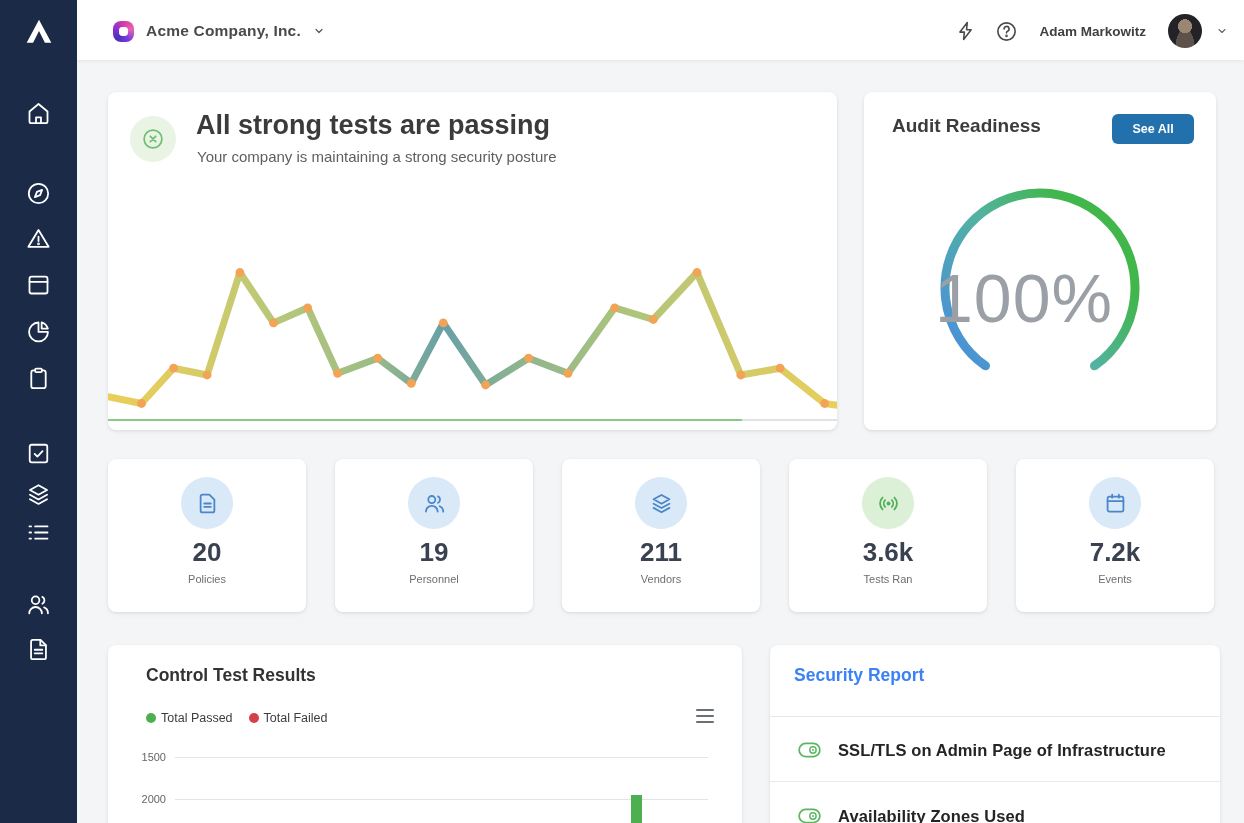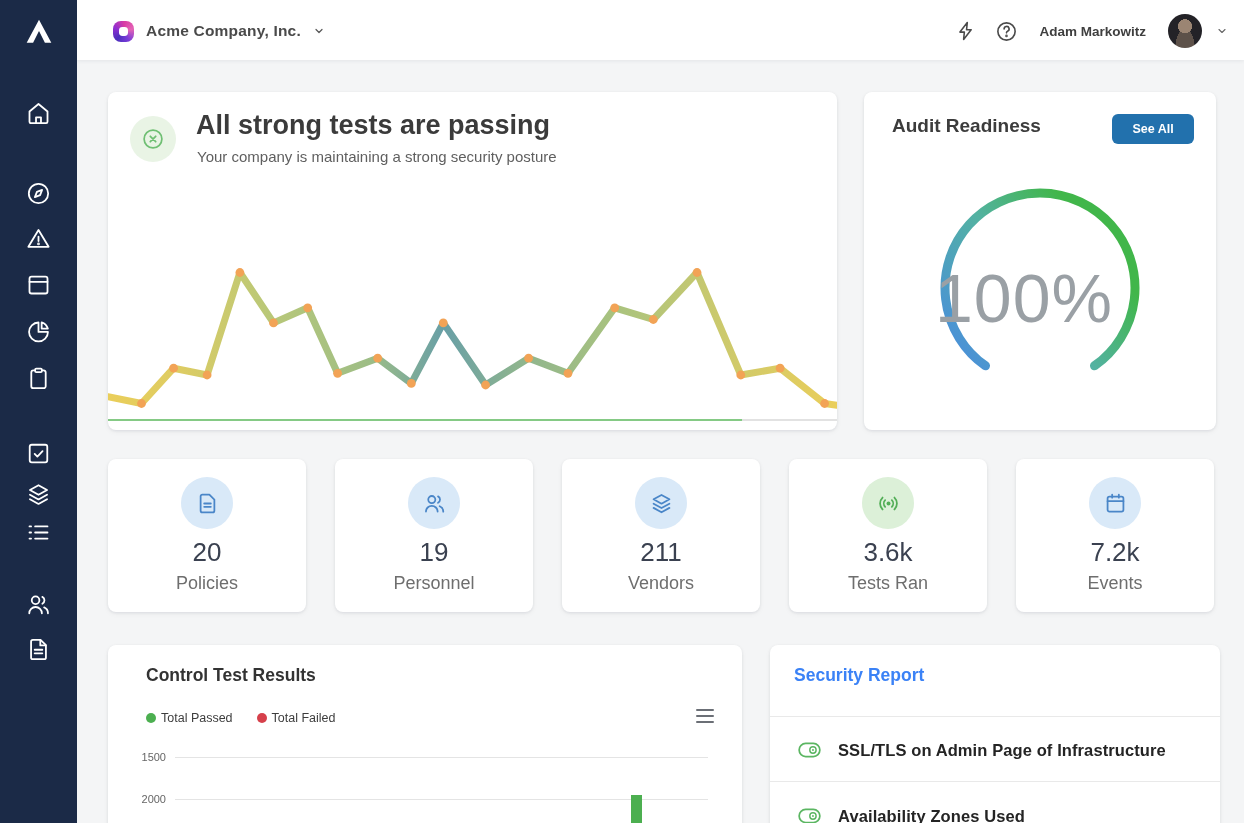--- a/index.html
+++ b/index.html
@@ -52,28 +52,28 @@
   .gauge-value { position:absolute; left:0; top:76px; width:210px; text-align:left;
     font-size:68px; color:#9aa0a5; letter-spacing:1px; }
 
   
   .stat-card { top:459px; width:198px; height:153px; cursor:pointer; }
   .stat-icon { position:absolute; left:73px; top:18px; width:52px; height:52px; border-radius:50%;
     display:flex; align-items:center; justify-content:center; }
   .stat-icon.blue  { background:#d9e9f8; }
   .stat-icon.green { background:#dcf0d8; }
   .stat-value { position:absolute; left:0; top:78px; width:198px; text-align:center;
-    font-size:26px; font-weight:400; color:#3a4150; }
+    font-size:26px; font-weight:700; color:#3a4150; }
   .stat-label { position:absolute; left:0; top:114px; width:198px; text-align:center;
-    font-size:18px; color:#6e6e6e; }
+    font-size:11px; color:#6e6e6e; }
 
   
   .control { left:108px; top:645px; width:634px; height:260px; }
   .card-title { position:absolute; left:38px; top:20px; font-size:17.5px; font-weight:700; color:#333; }
-  .legend { position:absolute; left:38px; top:66px; display:flex; gap:24px; align-items:center; }
+  .legend { position:absolute; left:38px; top:66px; display:flex; gap:16px; align-items:center; }
   .legend-item { display:flex; align-items:center; gap:5px; font-size:12.5px; color:#3d3d3d; }
   .dot { width:10px; height:10px; border-radius:50%; }
   .dot-green { background:#4caf50; }
   .dot-red { background:#d6404b; }
   .burger { position:absolute; right:28px; top:64px; width:18px; height:14px; cursor:pointer;
     display:flex; flex-direction:column; justify-content:space-between; }
   .burger span { height:2.2px; background:#6b6f76; border-radius:1px; }
   .grid-row { position:absolute; left:0; width:634px; height:12px; }
   .grid-label { position:absolute; left:30px; top:-6px; width:28px; text-align:right; font-size:11px; color:#666; }
   .grid-line { position:absolute; left:67px; right:34px; top:0; height:1px; background:#e4e4e4; }

